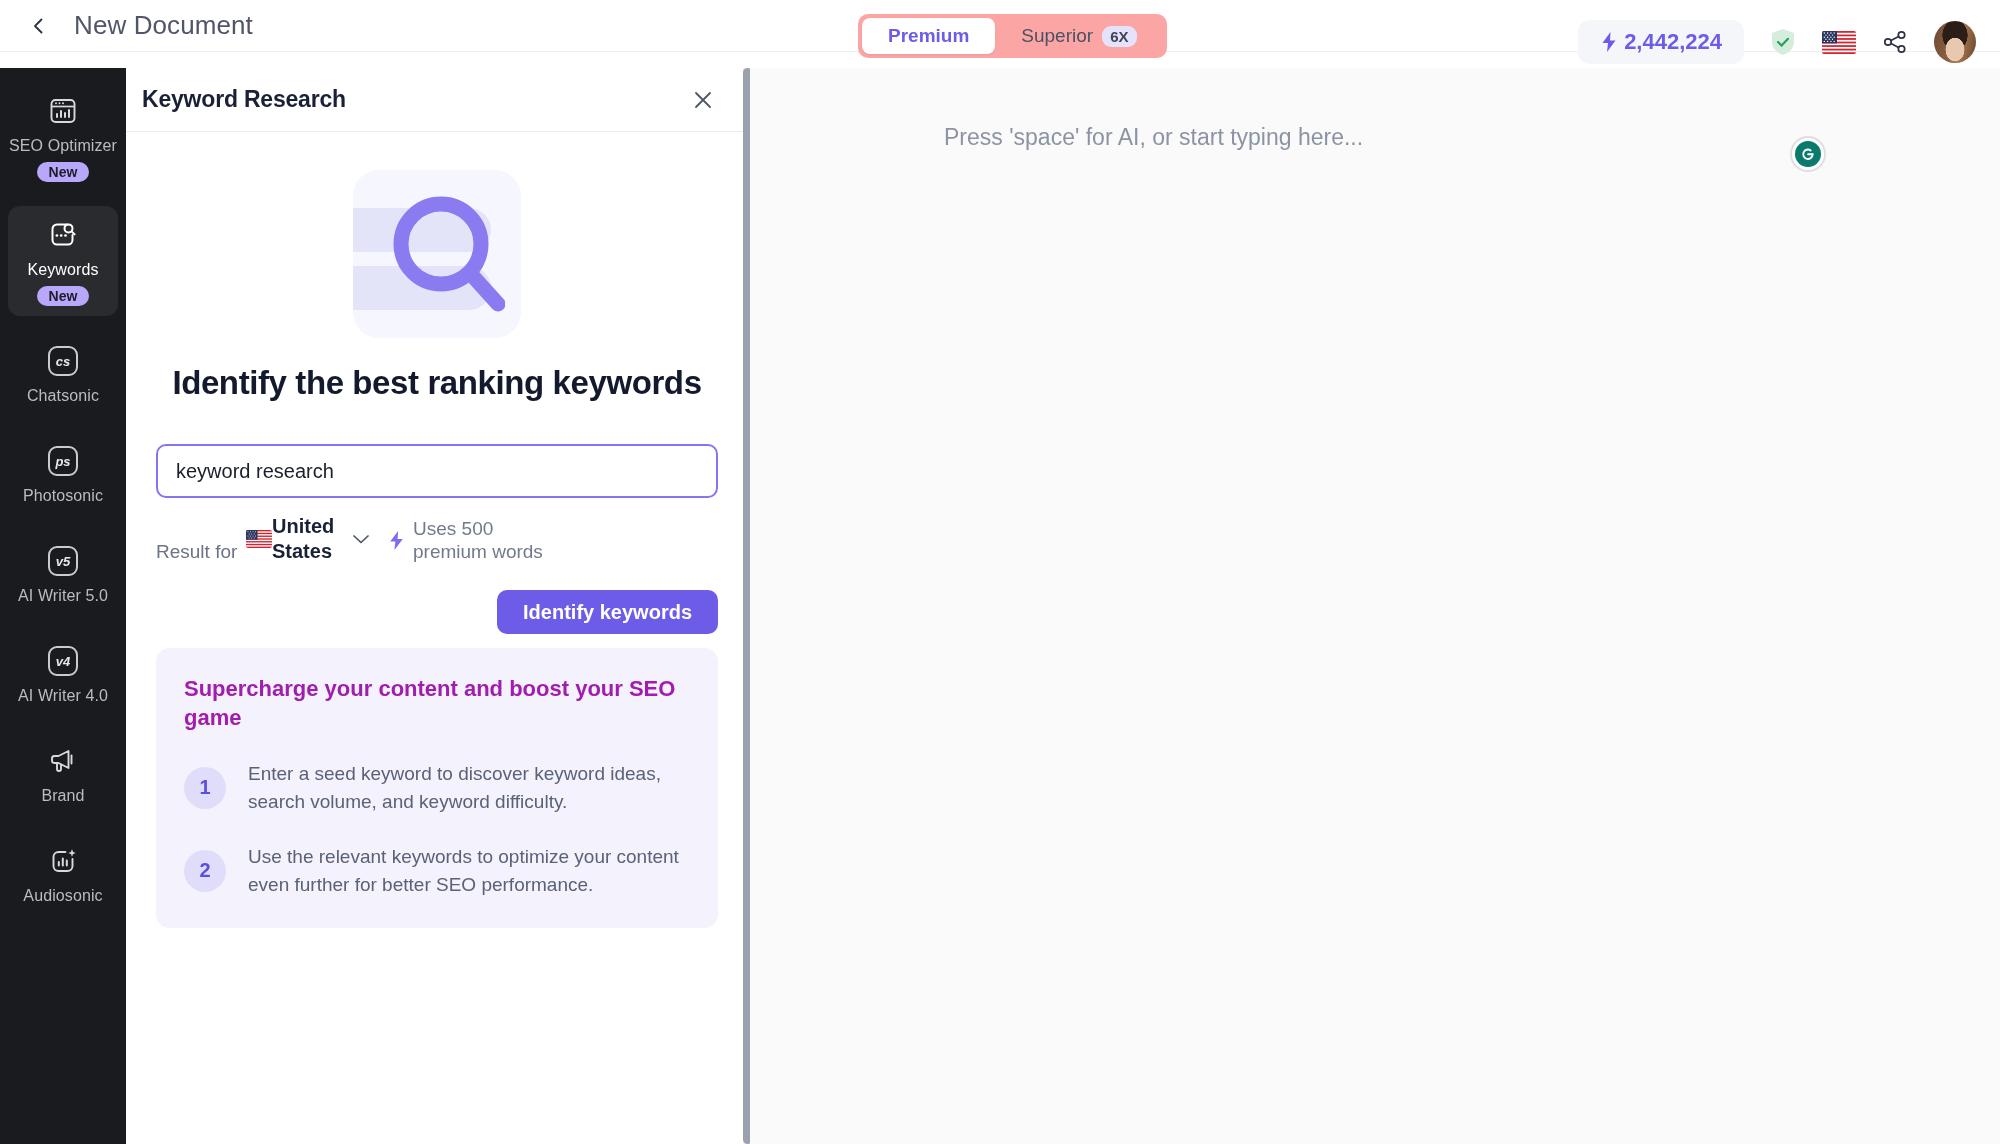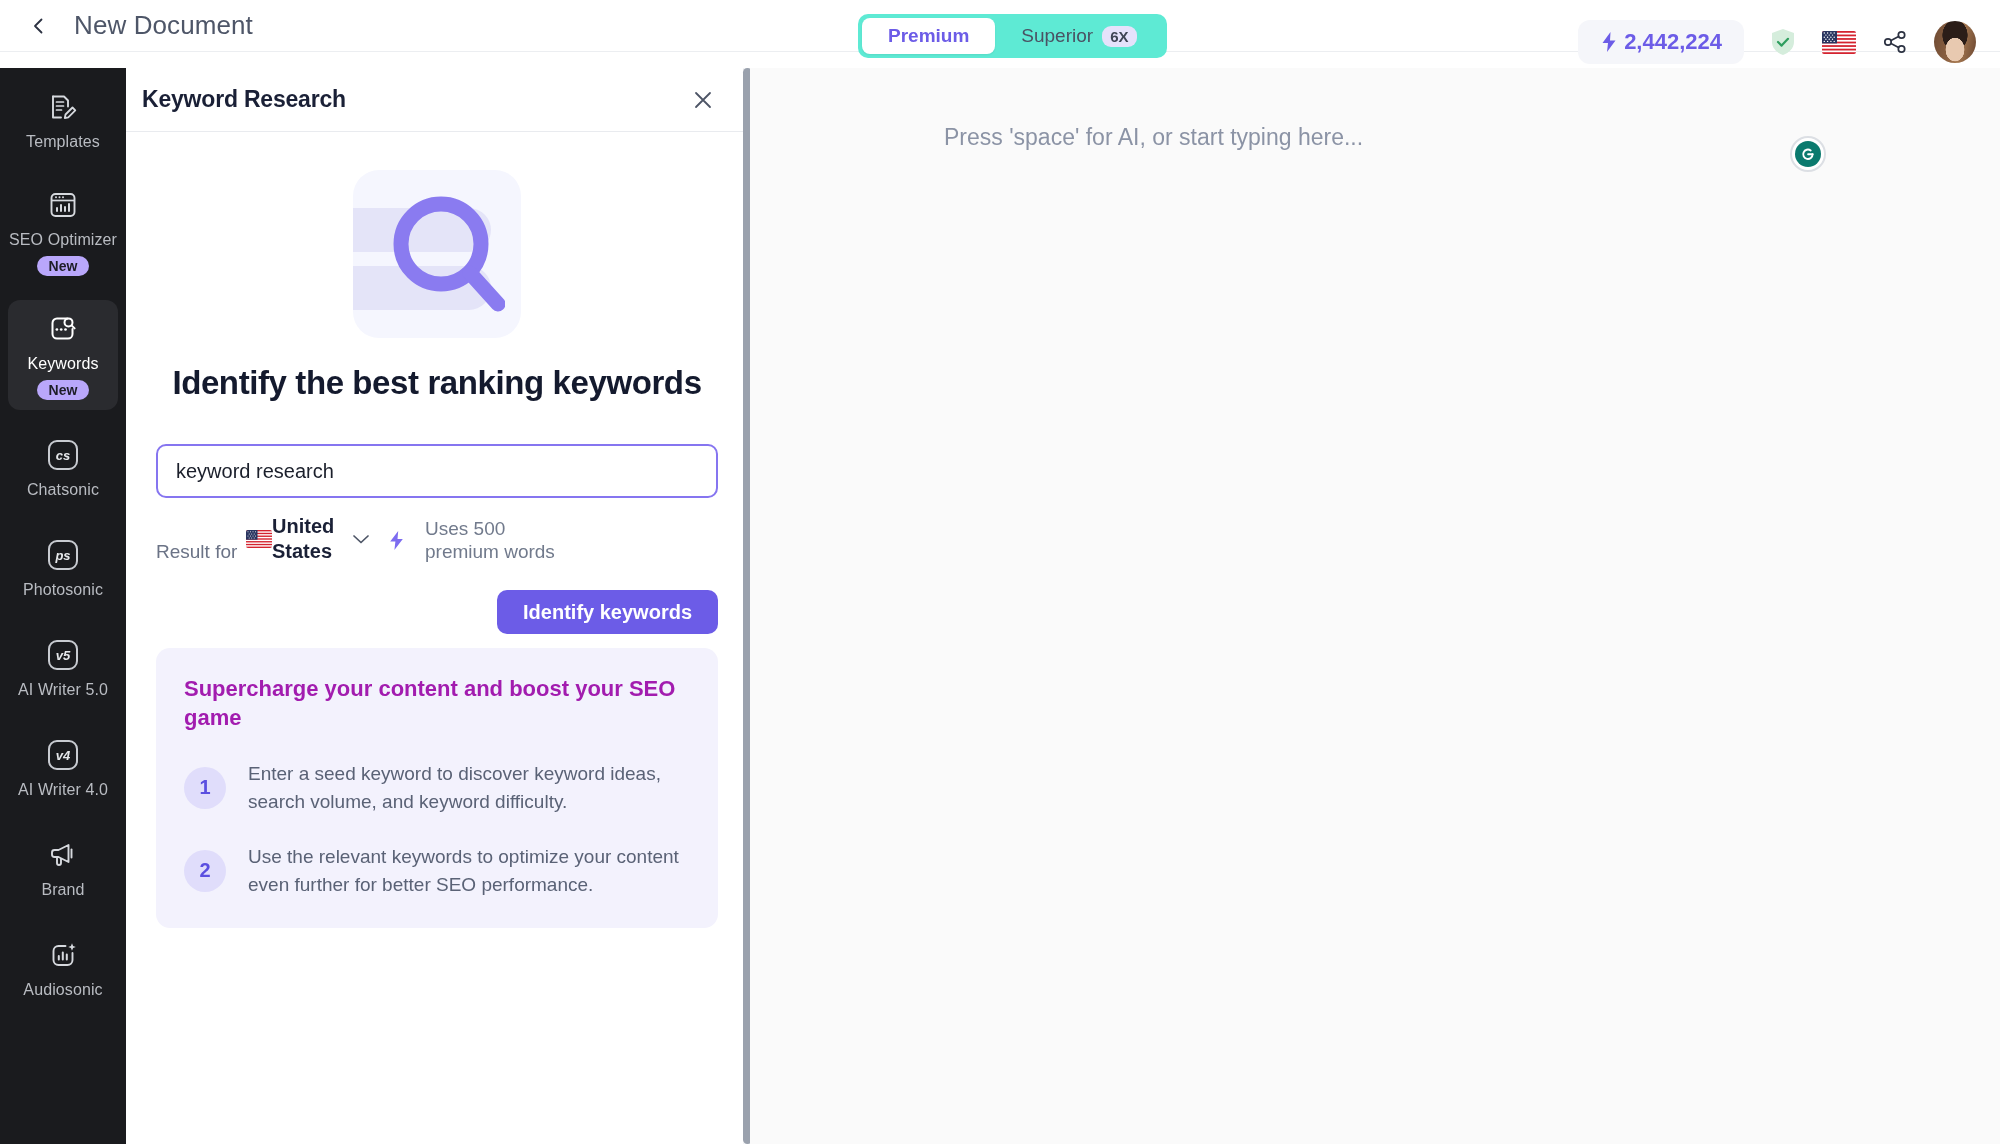--- a/index.html
+++ b/index.html
@@ -25,21 +25,21 @@
   .doc-title {
     margin-left: 18px;
     font-size: 26px; color: #4e5668; font-weight: 400;
     letter-spacing: .1px;
     white-space: nowrap;
   }
 
   .mode-toggle {
     position: absolute; left: 858px; top: 14px;
     display: flex; align-items: center;
-    background: #5eead4; border-radius: 10px; padding: 4px;
+    background: #fca5a5; border-radius: 10px; padding: 4px;
     height: 44px;
   }
   .mode-seg {
     height: 36px; display: flex; align-items: center; justify-content: center;
     padding: 0 26px; border-radius: 8px;
     font-size: 19px; font-weight: 600; cursor: pointer;
     white-space: nowrap;
   }
   .mode-seg.active { background: #ffffff; color: #6c5ce7; box-shadow: 0 1px 2px rgba(20,20,40,.08); }
   .mode-seg.inactive { color: #4a5263; font-weight: 500; }
@@ -142,21 +142,21 @@
   .result-for {
     font-size: 19px; color: #6b7386; width: 82px; line-height: 1.25;
   }
   .country-sel {
     display: flex; align-items: center; cursor: pointer; margin-left: 8px;
   }
   .flag-sm { width: 26px; height: 18px; border-radius: 2px; overflow: hidden; }
   .country-name { font-size: 20px; font-weight: 600; color: #1a2036; width: 78px; line-height: 1.25; }
   .chev { width: 22px; height: 22px; display: flex; align-items: center; justify-content: center; }
   .premium-note {
-    display: flex; align-items: center; gap: 20px; margin-left: 16px;
+    display: flex; align-items: center; gap: 8px; margin-left: 16px;
   }
   .premium-text { font-size: 19px; color: #717a8c; width: 150px; line-height: 1.25; }
 
   .identify-row { margin-top: 26px; display: flex; justify-content: flex-end; }
   .identify-btn {
     background: #6c5ce7; color: #fff; border: none;
     border-radius: 10px; height: 44px; padding: 0 26px;
     font-size: 20px; font-weight: 700; cursor: pointer;
     font-family: "Liberation Sans", sans-serif;
   }
@@ -281,31 +281,20 @@
         <circle cx="7" cy="14" r="3.2" stroke="#2c3242" stroke-width="1.7"></circle>
         <path d="M10 12.4 L17.6 8.5 M10 15.6 L17.6 19.5" stroke="#2c3242" stroke-width="1.7" stroke-linecap="round"></path>
       </svg>
     </div>
     <div class="avatar"></div>
   </div>
 </div>
 
 <div class="rail">
 
-  <div class="rail-item" style="margin-top:10px;">
-    <span class="rail-icon">
-      <svg width="30" height="30" viewBox="0 0 30 30" fill="none">
-        <path d="M5 4.5h11l4 4v6" stroke="#d6d9de" stroke-width="1.9" stroke-linecap="round" stroke-linejoin="round"></path>
-        <path d="M5 4.5v21h8" stroke="#d6d9de" stroke-width="1.9" stroke-linecap="round" stroke-linejoin="round"></path>
-        <path d="M8.5 10h7M8.5 14h7M8.5 18h5" stroke="#d6d9de" stroke-width="1.7" stroke-linecap="round"></path>
-        <path d="M24.5 15.5 L17.5 22.5 L16.8 26 L20.3 25.3 L27.3 18.3 Z" stroke="#d6d9de" stroke-width="1.8" stroke-linejoin="round"></path>
-      </svg>
-    </span>
-    <span class="rail-label">Templates</span>
-  </div>
 
   <div class="rail-item" style="margin-top:14px;">
     <span class="rail-icon">
       <svg width="28" height="28" viewBox="0 0 28 28" fill="none">
         <rect x="2.5" y="3" width="23" height="22" rx="4" stroke="#d6d9de" stroke-width="1.9"></rect>
         <path d="M2.5 9.5h23" stroke="#d6d9de" stroke-width="1.7"></path>
         <circle cx="7" cy="6.3" r="1" fill="#d6d9de"></circle>
           <circle cx="10.5" cy="6.3" r="1" fill="#d6d9de"></circle>
           <circle cx="14" cy="6.3" r="1" fill="#d6d9de"></circle>
         <path d="M8 20v-3M12 20v-6M16 20v-4M20 20v-7" stroke="#d6d9de" stroke-width="2" stroke-linecap="round"></path>

